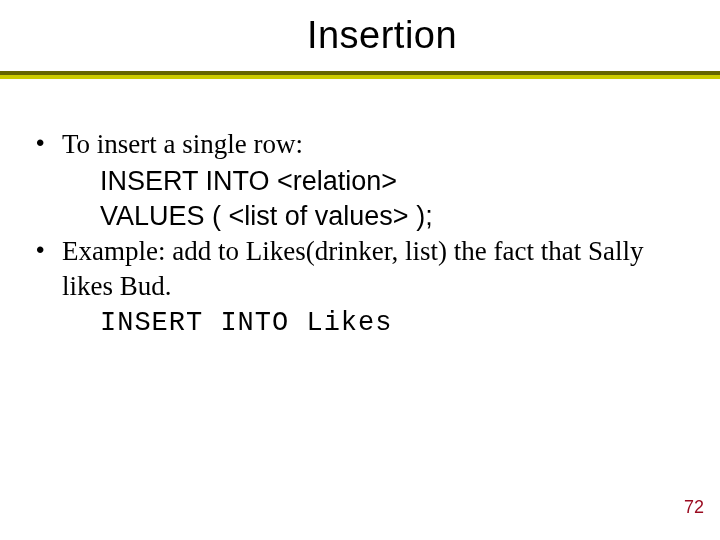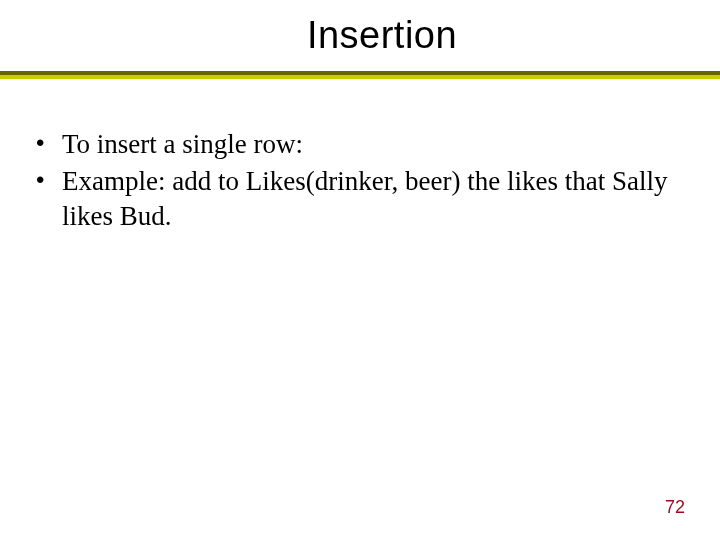--- a/index.html
+++ b/index.html
@@ -62,21 +62,21 @@
   .indent {
     padding-left: 64px;
   }
   .mono {
     font-family: "Courier New", Courier, monospace;
     font-size: 27px;
     letter-spacing: 1px;
   }
   .page-num {
     position: absolute;
-    right: 35px;
+    right: 16px;
     bottom: 22px;
     font-size: 18px;
     color: #9a0a1f;
     font-family: Verdana, Geneva, sans-serif;
   }
 </style>
 </head>
 <body>
 
 <div class="slide">
@@ -87,23 +87,26 @@
     <div class="bar-top"></div>
     <div class="bar-bottom"></div>
   </div>
 
   <div class="content">
 
     <div class="bullet">
       <div class="dot">•</div>
       <div class="txt">To insert a single row:</div>
     </div>
+    <div class="indent">INSERT INTO &lt;relation&gt;</div>
+    <div class="indent">VALUES ( &lt;list of values&gt; );</div>
 
     <div class="bullet">
       <div class="dot">•</div>
-      <div class="txt">Example: add to Likes(drinker, beer) the likes that Sally likes Bud.</div>
+      <div class="txt">Example: add to Likes(drinker, list) the fact that Sally likes Bud.</div>
     </div>
+    <div class="indent mono">INSERT INTO Likes</div>
 
   </div>
 
   <div class="page-num">72</div>
 
 </div>
 
 </body></html>

